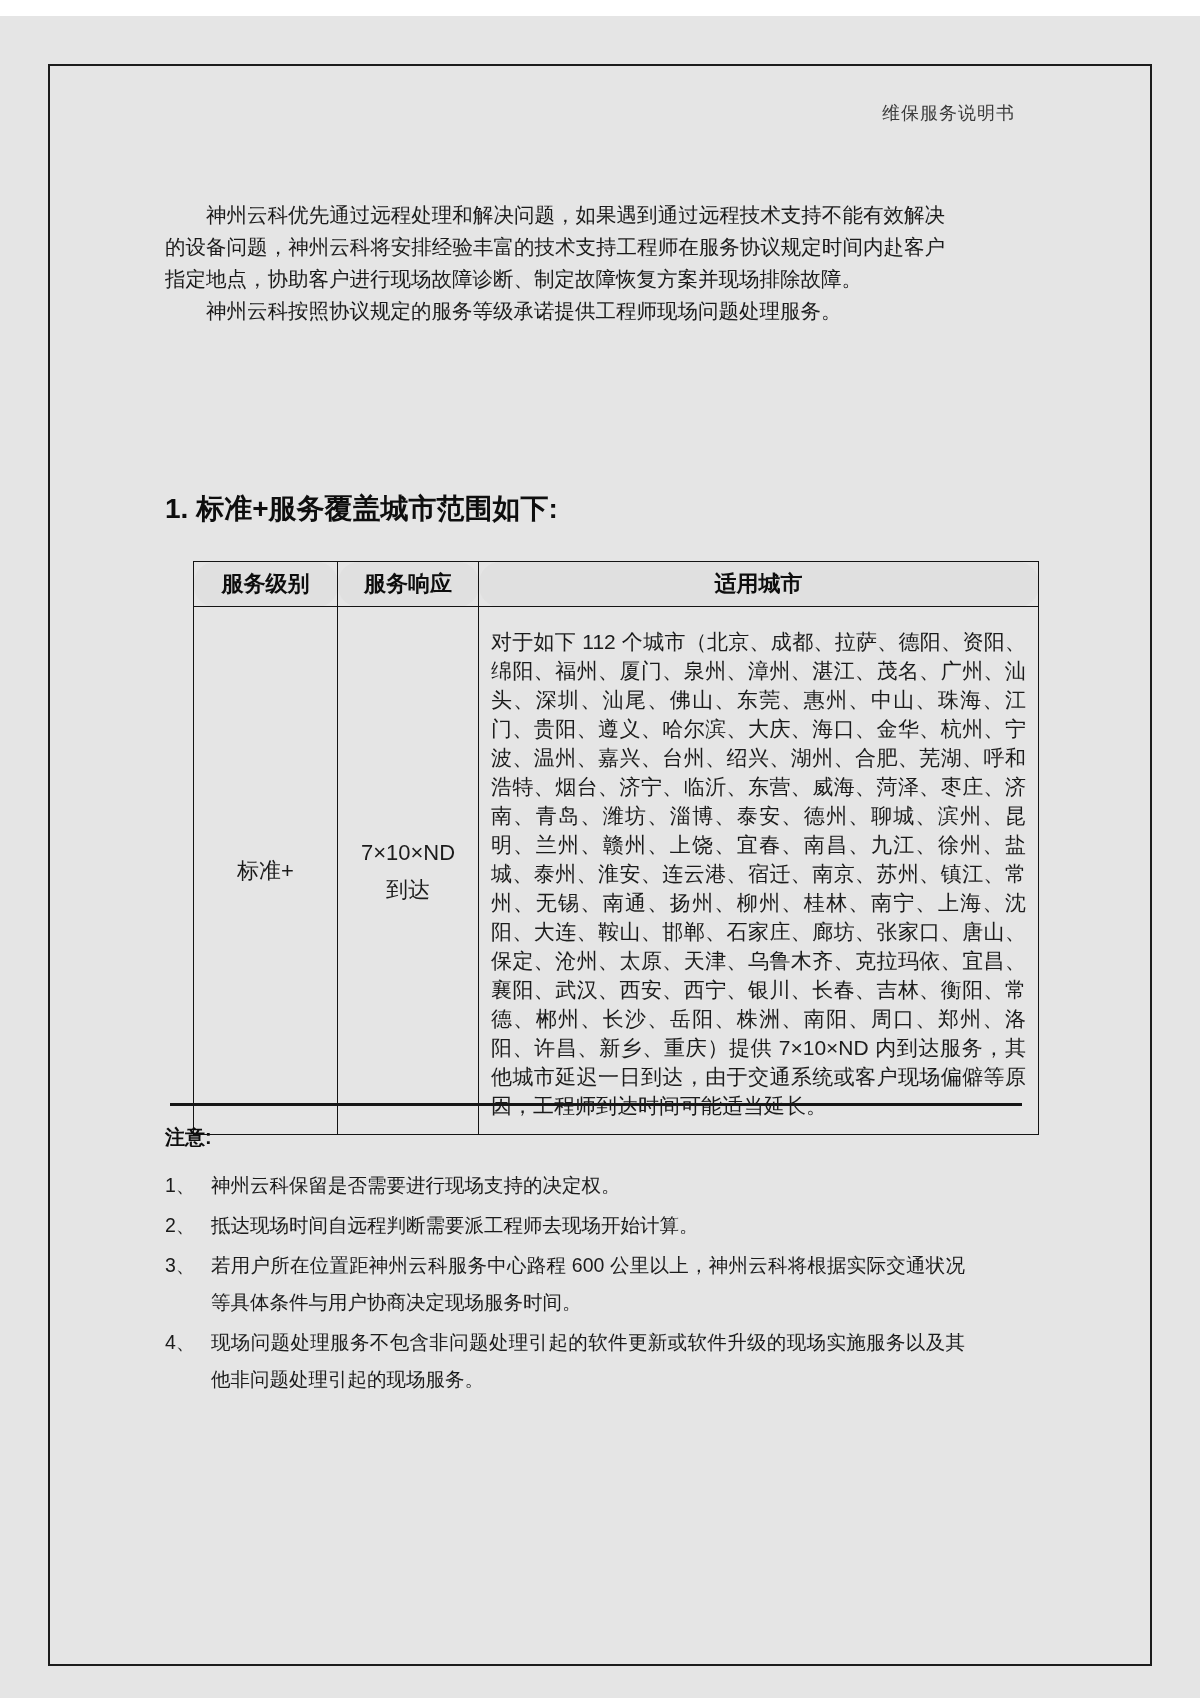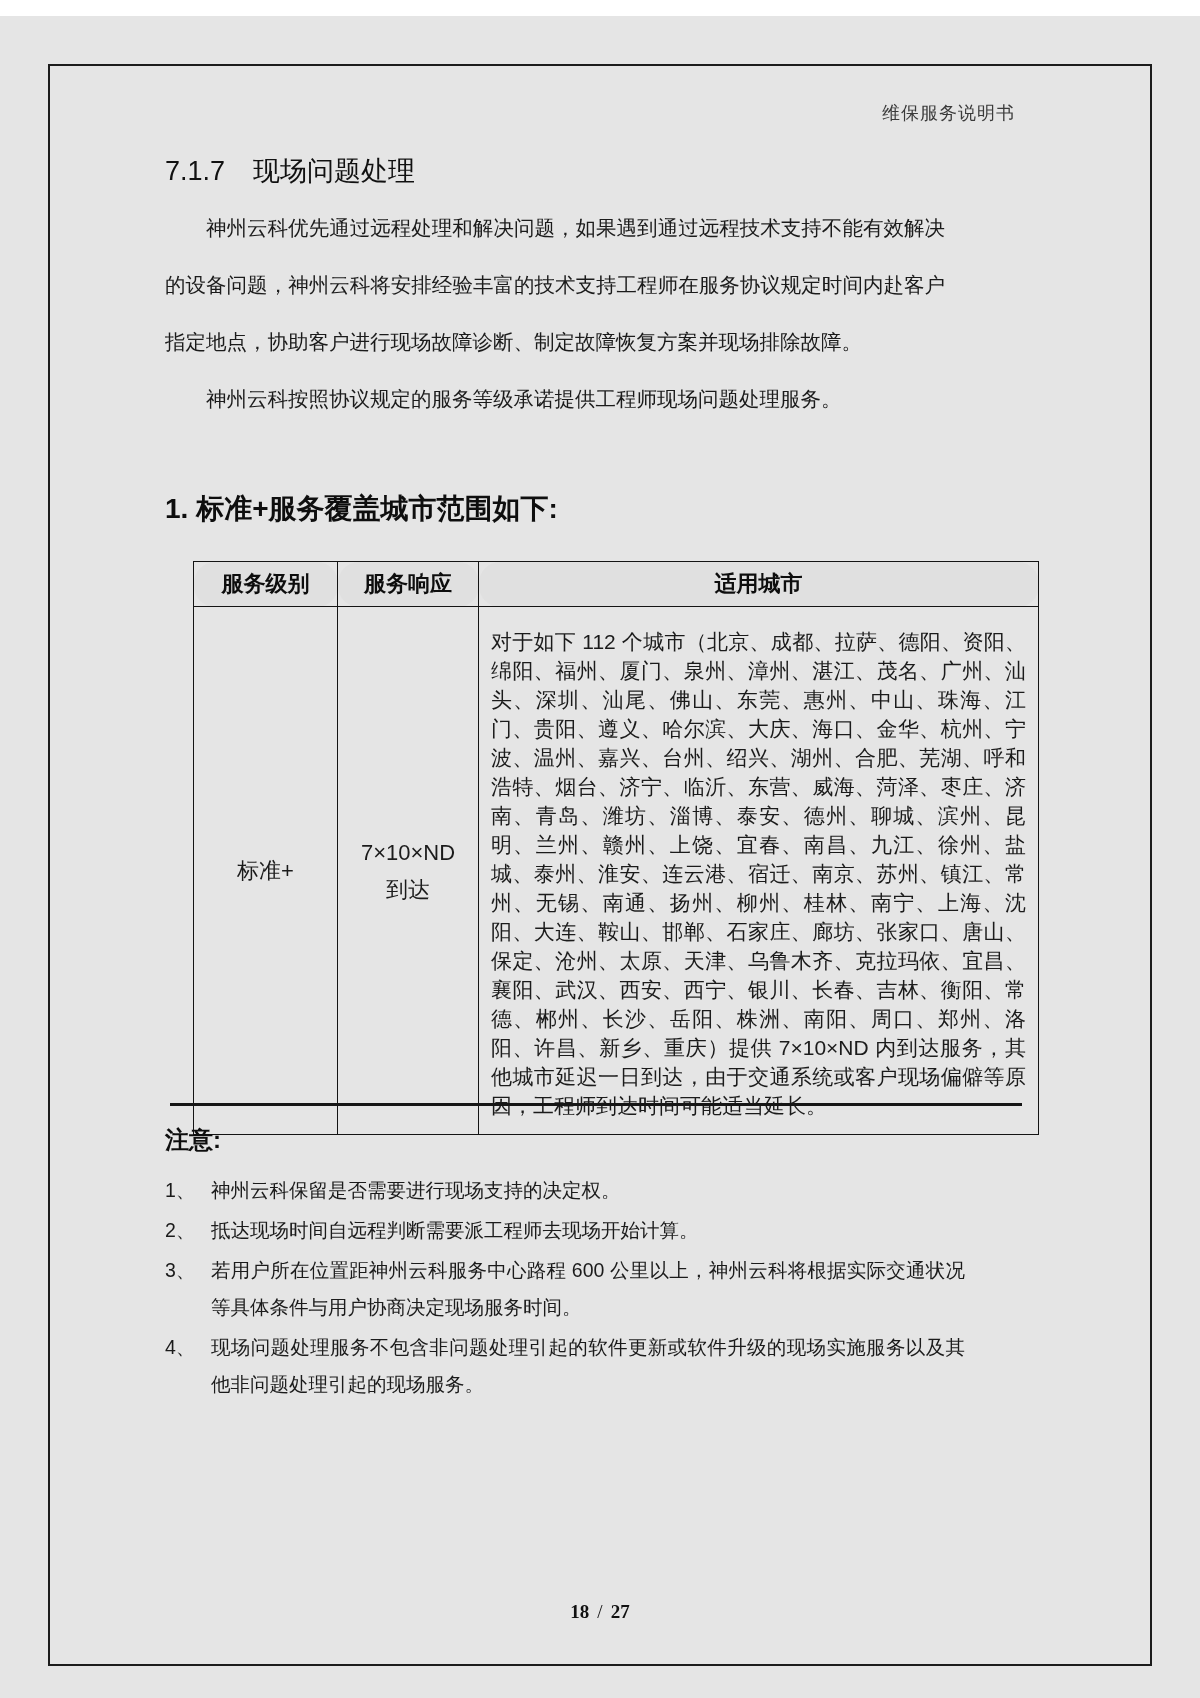--- a/index.html
+++ b/index.html
@@ -35,21 +35,21 @@
     left: 165px; top: 137px;
     font-size: 27px;
     color: #111;
   }
   .section-heading .sec-title { margin-left: 28px; }
   .intro {
     position: absolute;
     left: 165px; top: 183px;
     width: 780px;
     font-size: 20.5px;
-    line-height: 57px;
+    line-height: 32px;
     text-align: justify;
     color: #1b1b1b;
   }
   .intro p { text-indent: 2em; }
   .sub-heading {
     position: absolute;
     left: 165px;
     font-size: 28px;
     font-weight: 700;
     color: #0e0e0e;
@@ -96,21 +96,21 @@
     left: 170px; top: 1087px;
     width: 852px; height: 3px;
     background: #161616;
   }
   .notes {
     position: absolute;
     left: 165px; top: 1108px;
     width: 800px;
   }
   .notes-title {
-    font-size: 24px;
+    font-size: 20px;
     font-weight: 700;
     color: #0e0e0e;
     margin-bottom: 16px;
   }
   .note-item {
     display: grid;
     grid-template-columns: 46px 1fr;
     font-size: 19.5px;
     line-height: 37px;
     color: #1b1b1b;
@@ -130,23 +130,20 @@
   .page-footer .sep { font-weight: 400; padding: 0 8px; }
 </style>
 </head>
 <body>
 
 <div class="page">
   <div class="page-border"></div>
 
   <div class="doc-header">维保服务说明书</div>
 
-  <div class="section-heading">
-    <span class="sec-num">7.1.7</span><span class="sec-title">现场问题处理</span>
-  </div>
 
   <div class="intro">
     <p>神州云科优先通过远程处理和解决问题，如果遇到通过远程技术支持不能有效解决的设备问题，神州云科将安排经验丰富的技术支持工程师在服务协议规定时间内赴客户指定地点，协助客户进行现场故障诊断、制定故障恢复方案并现场排除故障。</p>
     <p>神州云科按照协议规定的服务等级承诺提供工程师现场问题处理服务。</p>
   </div>
 
   <div class="sub-heading first">1. 标准+服务覆盖城市范围如下:</div>
 
   <table class="service-table">
     <colgroup>
@@ -189,16 +186,13 @@
       <span>3、</span>
       <span>若用户所在位置距神州云科服务中心路程 600 公里以上，神州云科将根据实际交通状况等具体条件与用户协商决定现场服务时间。</span>
     </div>
     <div class="note-item">
       <span>4、</span>
       <span>现场问题处理服务不包含非问题处理引起的软件更新或软件升级的现场实施服务以及其他非问题处理引起的现场服务。</span>
     </div>
   </div>
 
 
-  <div class="page-footer">
-    <span class="num">18</span><span class="sep">/</span><span class="num">27</span>
-  </div>
 </div>
 
 </body></html>

